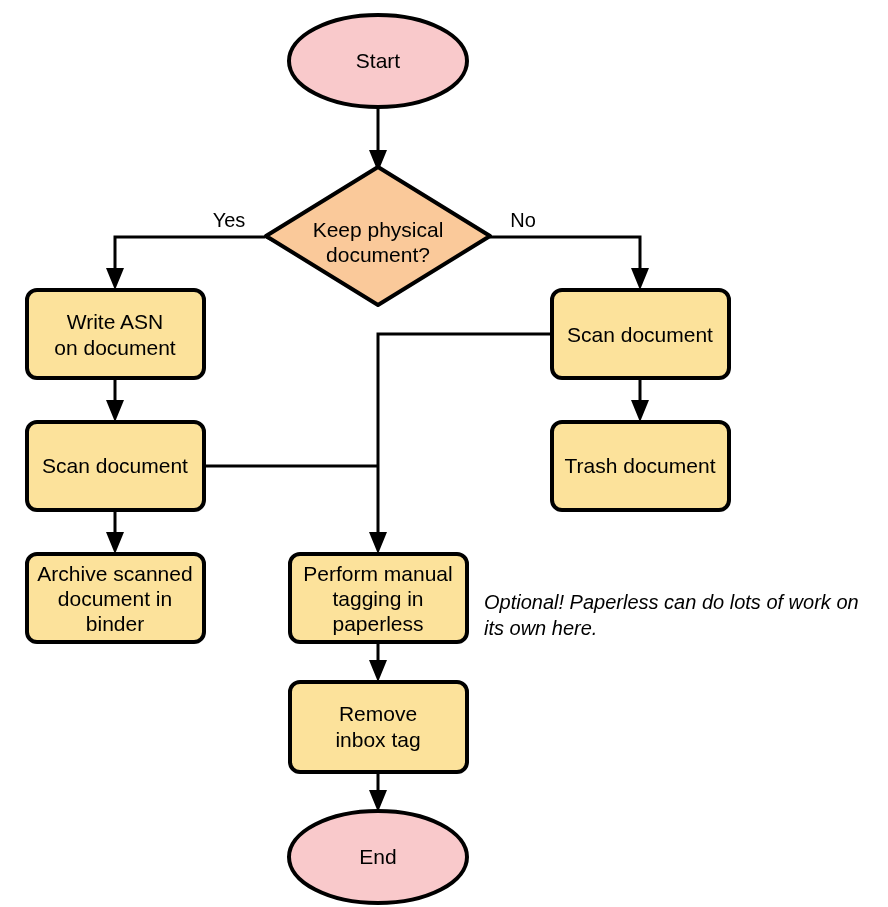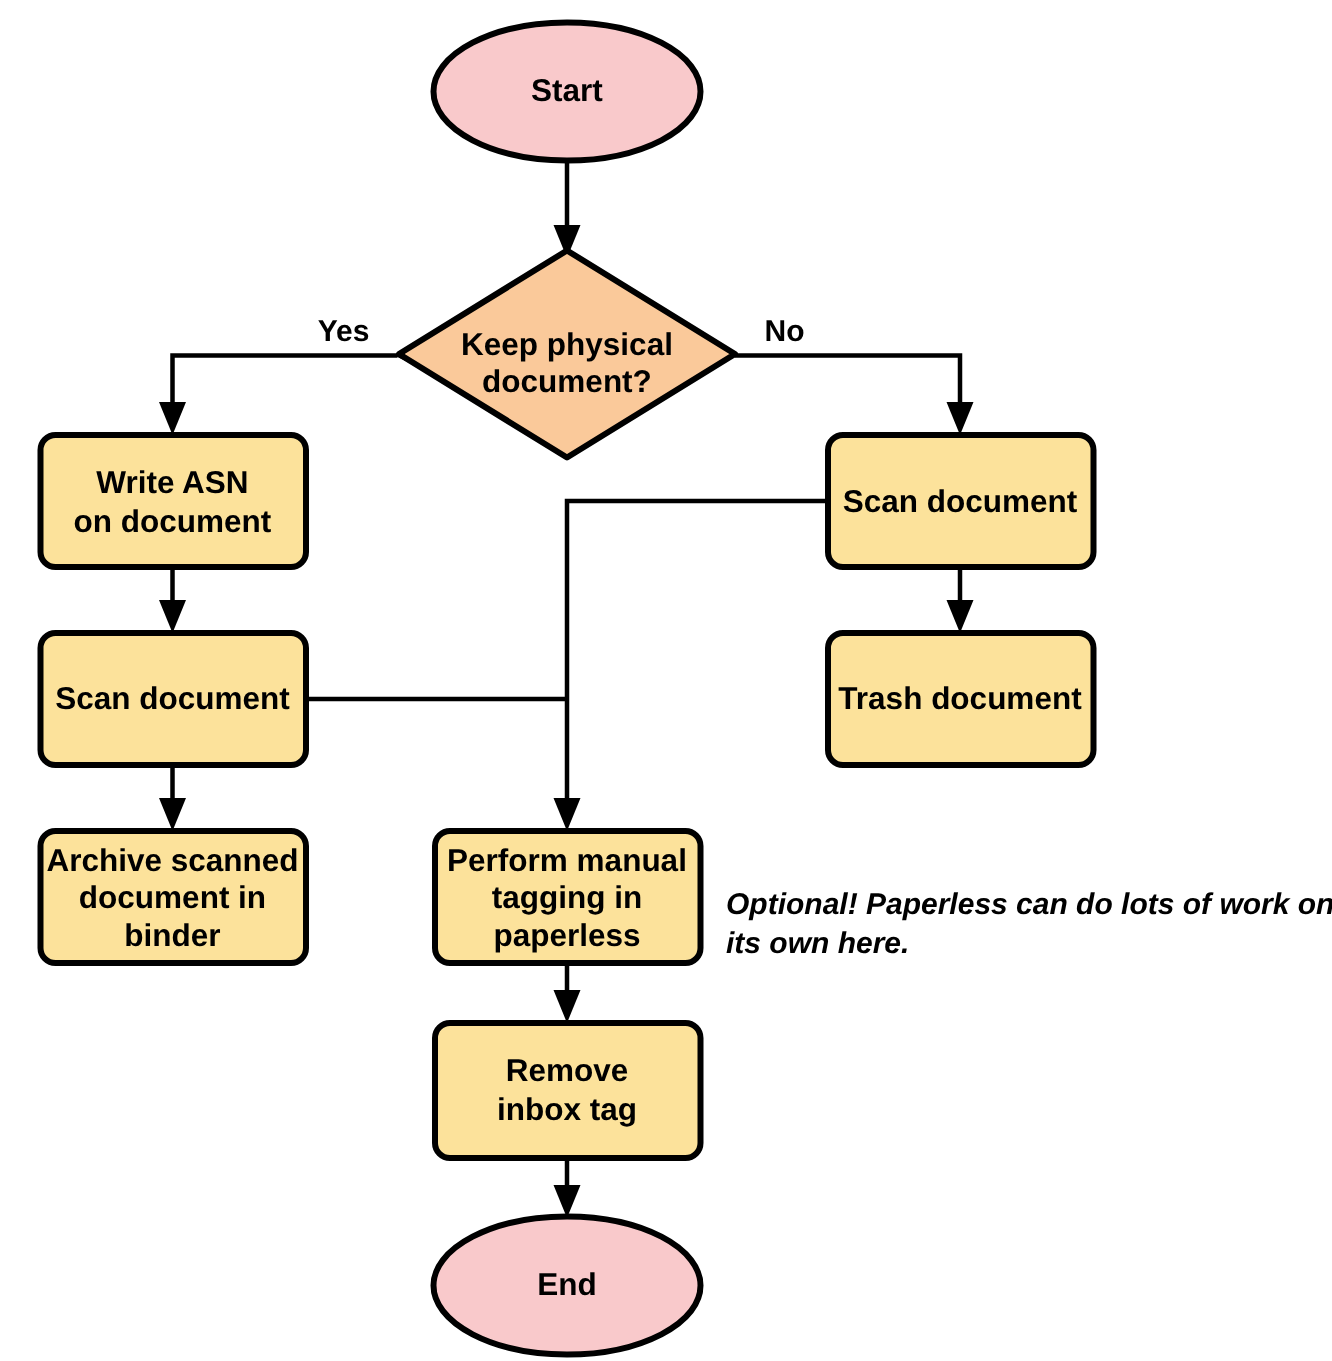--- a/index.html
+++ b/index.html
@@ -12,21 +12,20 @@
     width: 888px;
     height: 907px;
     font-family: "Liberation Sans", sans-serif;
     overflow: hidden;
   }
   #flowchart-root {
     position: relative;
     width: 888px;
     height: 907px;
     background: #ffffff;
-    font-weight: bold;
   }
   svg#flow-svg {
     display: block;
     width: 888px;
     height: 907px;
   }
   .node-shape {
     stroke: #000000;
     stroke-width: 4;
     stroke-linejoin: round;

